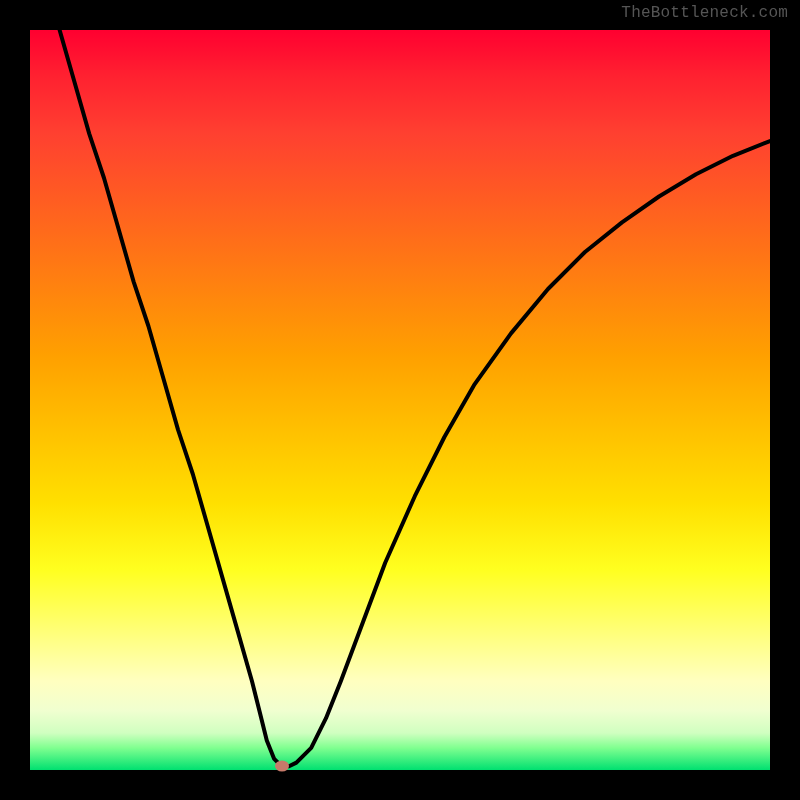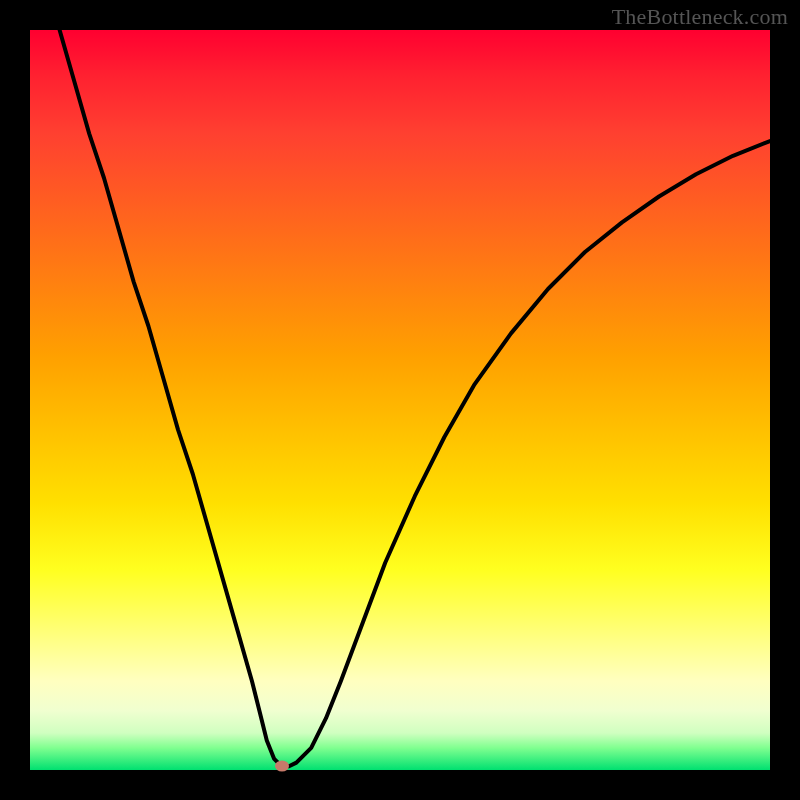--- a/index.html
+++ b/index.html
@@ -39,22 +39,22 @@
     position: absolute;
     left: 0;
     top: 0;
     width: 740px;
     height: 740px;
   }
   .watermark {
     position: absolute;
     top: 4px;
     right: 12px;
-    font-family: Liberation Serif, serif;
-    font-size: 22px;
+    font-family: Liberation Mono, monospace;
+    font-size: 16px;
     font-weight: 500;
     color: #555;
     letter-spacing: 0.2px;
   }
   .marker {
     position: absolute;
     width: 14px;
     height: 11px;
     background: #c77a6a;
     border-radius: 50%;

